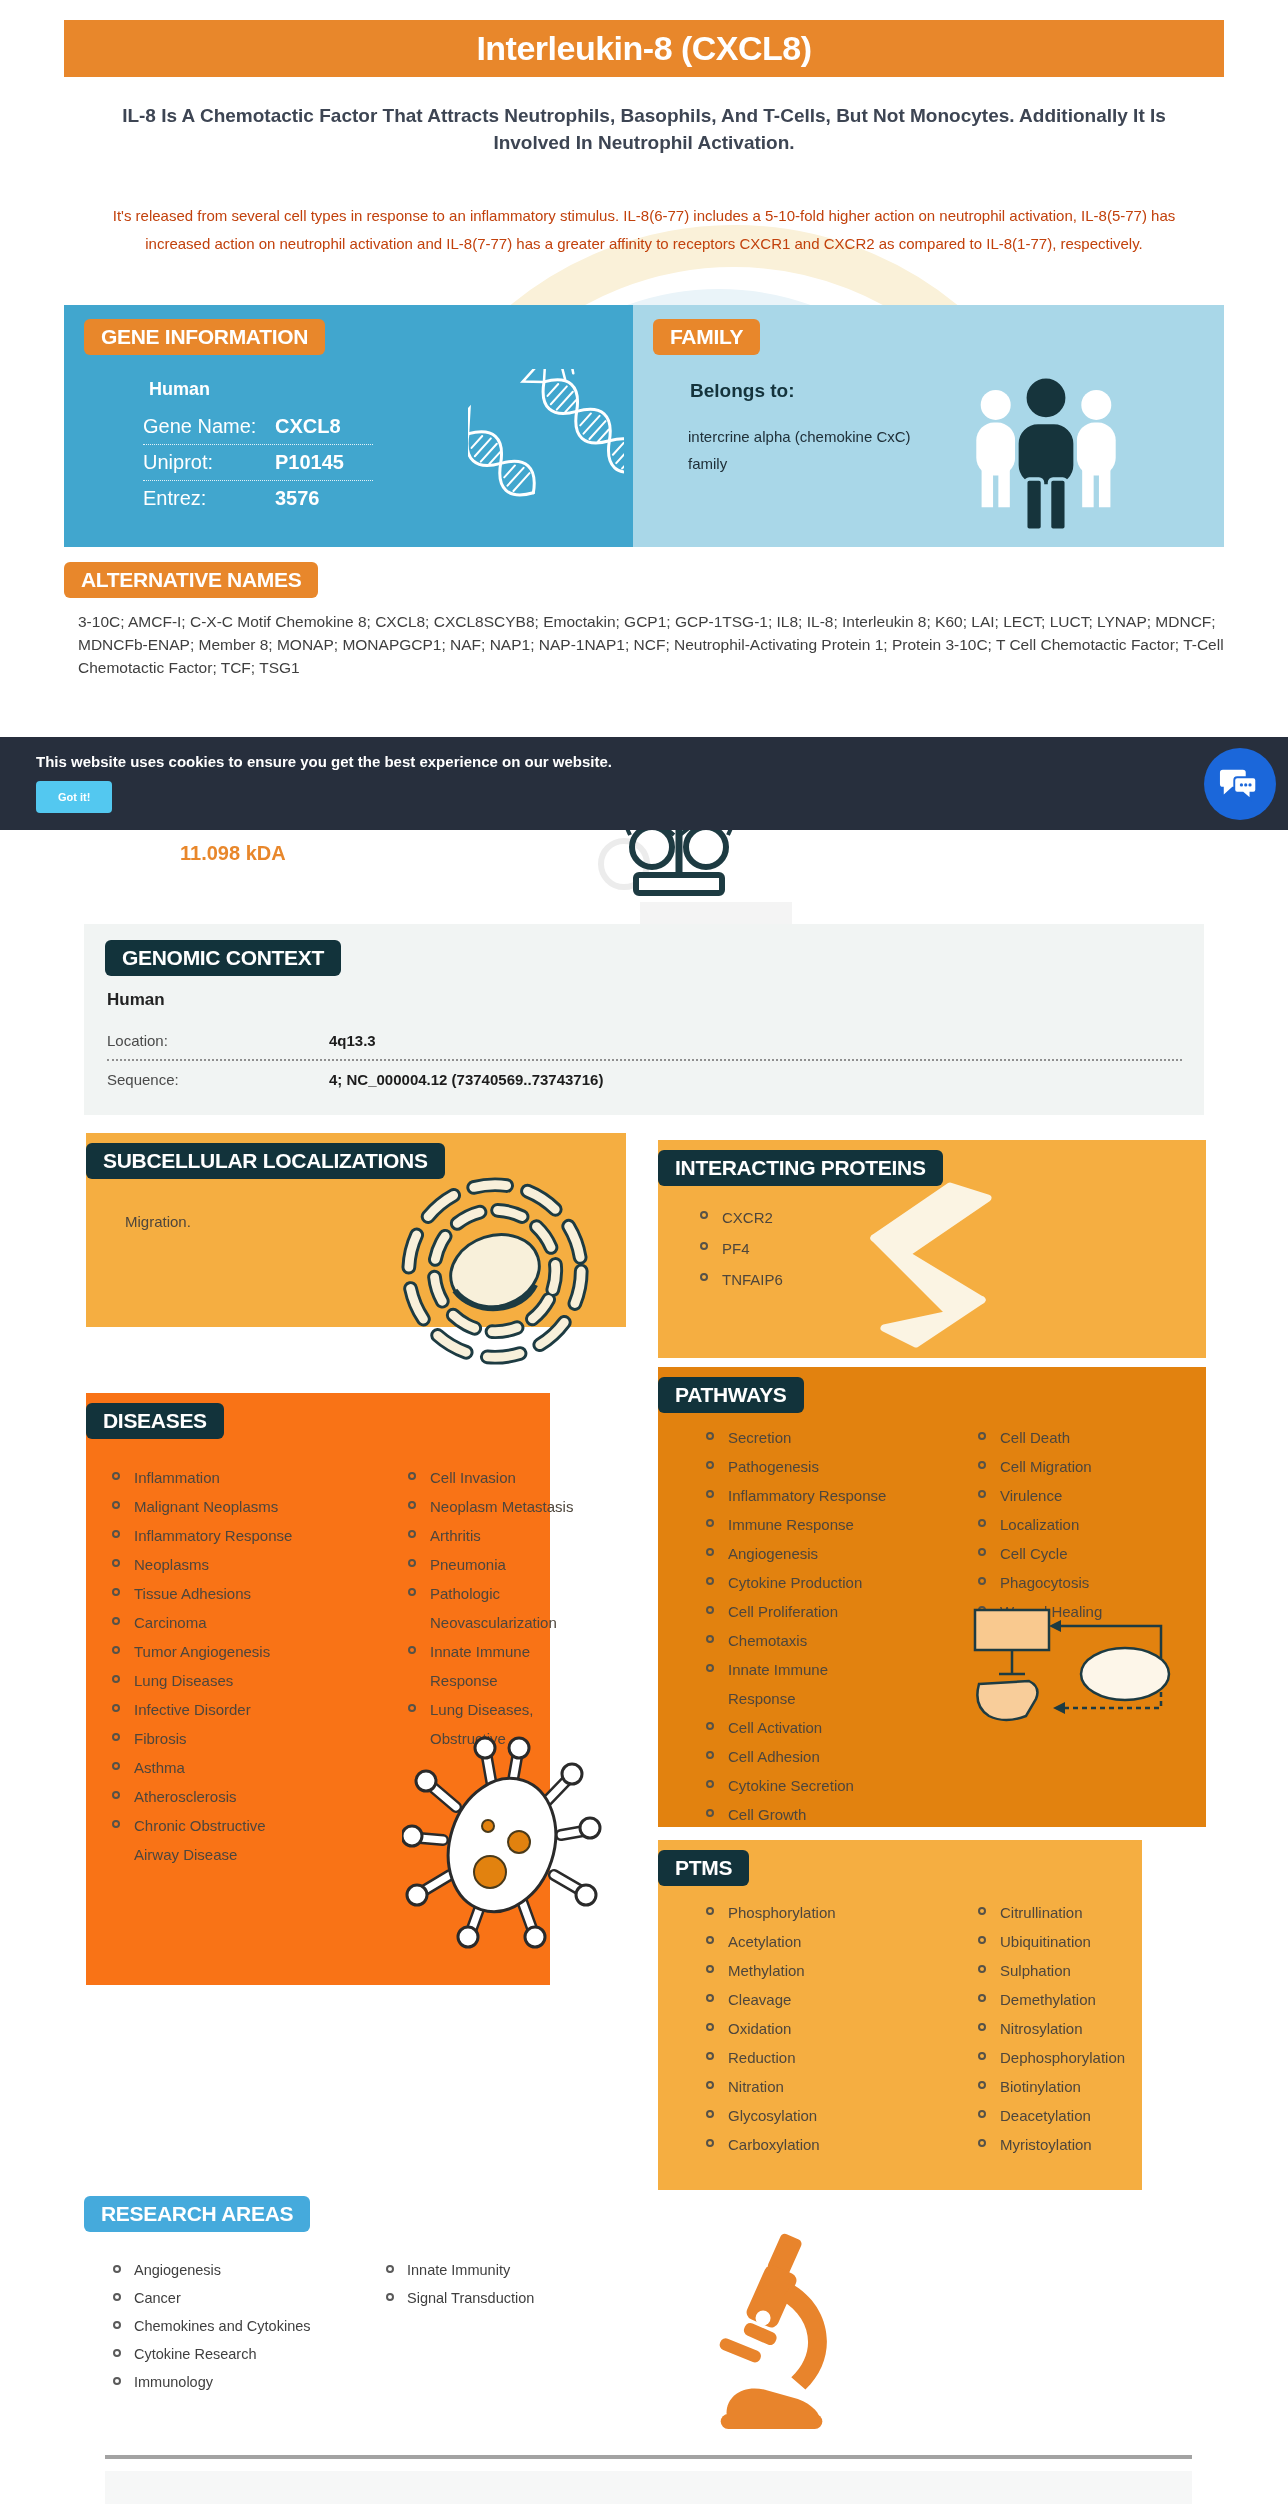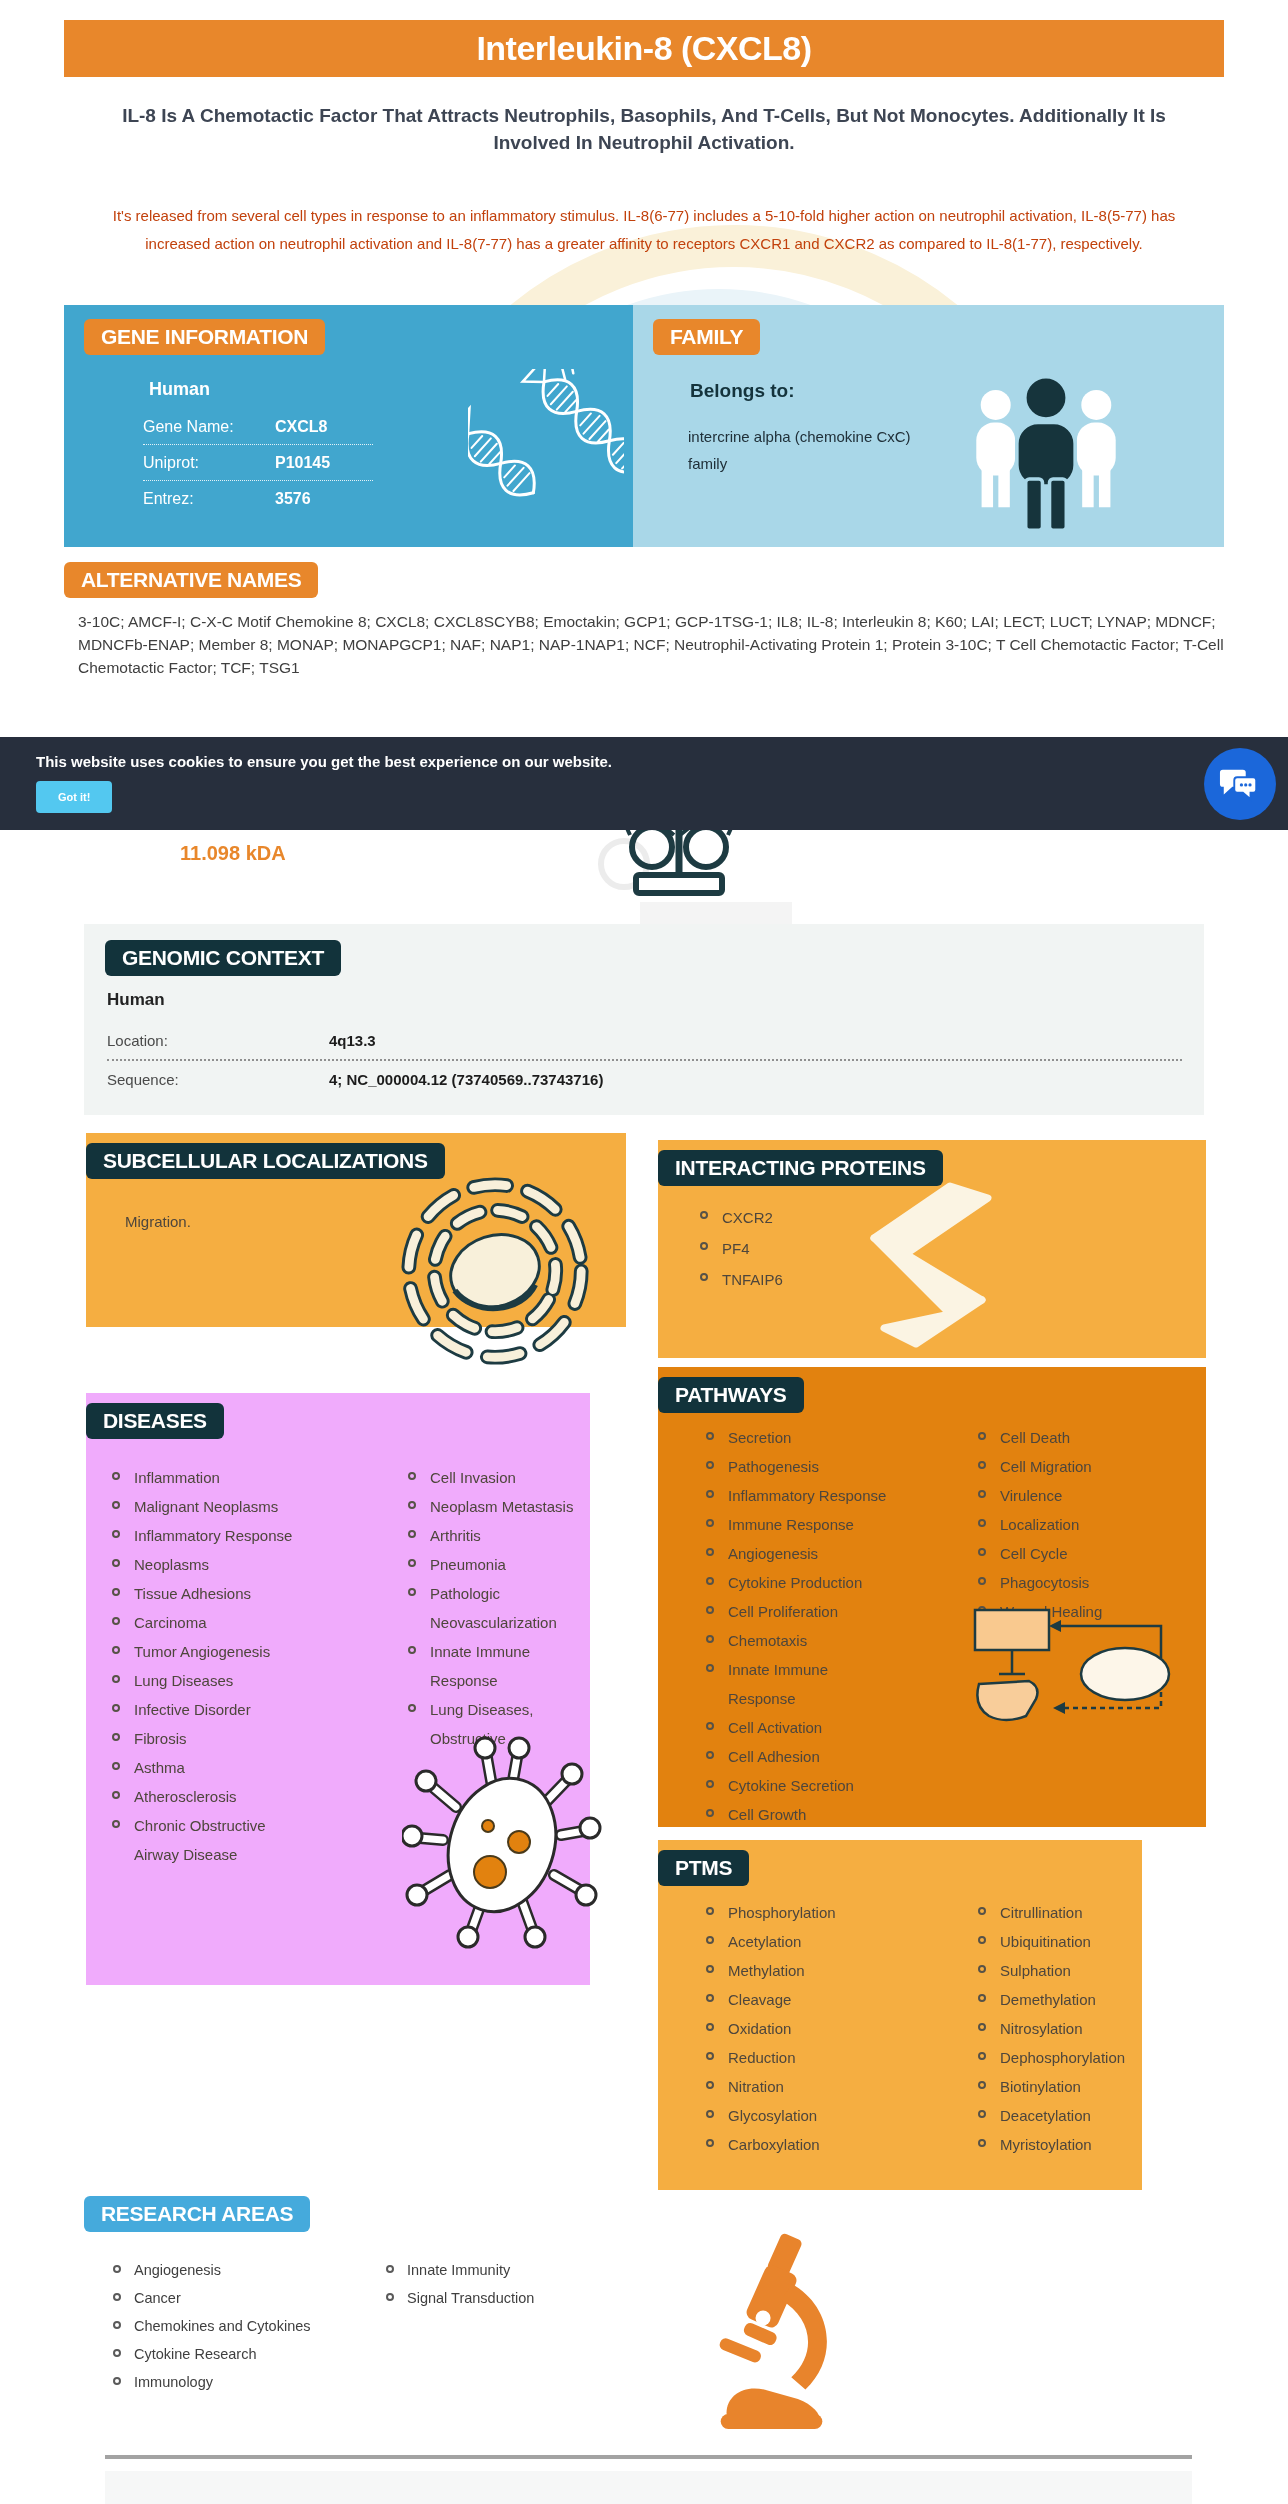--- a/index.html
+++ b/index.html
@@ -28,21 +28,21 @@
        color:#fff;padding:6px 17px;white-space:nowrap;border-radius:6px;}
   .tag-orange{background:#e8872b;}
   .tag-dark{background:#12333b;}
   .tag-blue{background:#45aadc;}
 
   
   .box-gene{left:64px;top:305px;width:569px;height:242px;background:#41a6ce;z-index:1;}
   .box-family{left:633px;top:305px;width:591px;height:242px;background:#a9d7e8;z-index:1;}
   .box-gene .tag,.box-family .tag{position:absolute;left:20px;top:14px;}
   .gi-human{position:absolute;left:85px;top:74px;color:#fff;font-size:18px;font-weight:bold;}
-  .gi-table{position:absolute;left:79px;top:104px;width:230px;color:#fff;font-size:16px;}
+  .gi-table{position:absolute;left:79px;top:104px;width:230px;color:#fff;font-size:20px;}
   .gi-row{display:flex;height:35px;line-height:35px;border-bottom:1px dotted rgba(255,255,255,.85);}
   .gi-row:last-child{border-bottom:none;}
   .gi-label{width:132px;}
   .gi-value{font-weight:bold;}
   .fam-belongs{position:absolute;left:57px;top:75px;color:#14333c;font-size:19px;font-weight:bold;}
   .fam-text{position:absolute;left:55px;top:118px;width:235px;color:#203039;font-size:15px;line-height:27px;}
 
   
   .altnames-tag{left:64px;top:562px;z-index:1;}
   .altnames-text{left:78px;top:610px;width:1146px;font-size:15.5px;color:#3f3f3f;line-height:23px;z-index:1;}
@@ -68,21 +68,21 @@
   .gc-human{position:absolute;left:23px;top:66px;font-size:17px;font-weight:bold;color:#232323;}
   .gc-table{position:absolute;left:23px;top:98px;width:1075px;font-size:15px;color:#4a4a4a;}
   .gc-row{display:flex;height:37px;line-height:37px;}
   .gc-row.dotted{border-bottom:2px dotted #8f8f8f;}
   .gc-label{width:222px;}
   .gc-value{font-weight:bold;color:#1c1c1c;}
 
   
   .box-subcell{left:86px;top:1133px;width:540px;height:194px;background:#f5ae41;z-index:1;}
   .box-interact{left:658px;top:1140px;width:548px;height:218px;background:#f5ae41;z-index:1;}
-  .box-diseases{left:86px;top:1393px;width:464px;height:592px;background:#f0abfc;z-index:1;padding-left:40px;}
+  .box-diseases{left:86px;top:1393px;width:464px;height:592px;background:#f97316;z-index:1;}
   .box-pathways{left:658px;top:1367px;width:548px;height:460px;background:#e2820f;z-index:1;}
   .box-ptms{left:658px;top:1840px;width:484px;height:350px;background:#f5ae41;z-index:1;}
   .box-subcell .tag,.box-interact .tag,.box-diseases .tag,
   .box-pathways .tag,.box-ptms .tag{position:absolute;left:0;top:10px;}
   .secreted{position:absolute;left:39px;top:80px;font-size:15px;color:#4e463c;}
 
   ul.blist{list-style:none;margin:0;padding:0;position:absolute;font-size:15px;color:#4e463c;}
   ul.blist li{position:relative;padding-left:24px;}
   ul.blist li::before{content:"";position:absolute;left:2px;top:9px;width:8px;height:8px;
                       box-sizing:border-box;border:2px solid #575247;border-radius:50%;}

